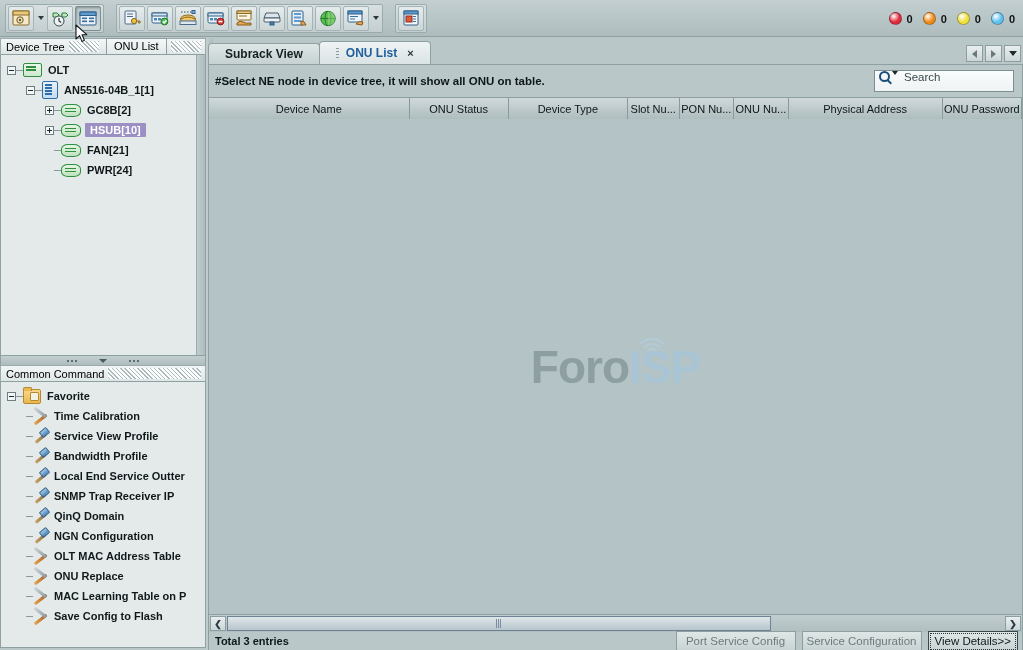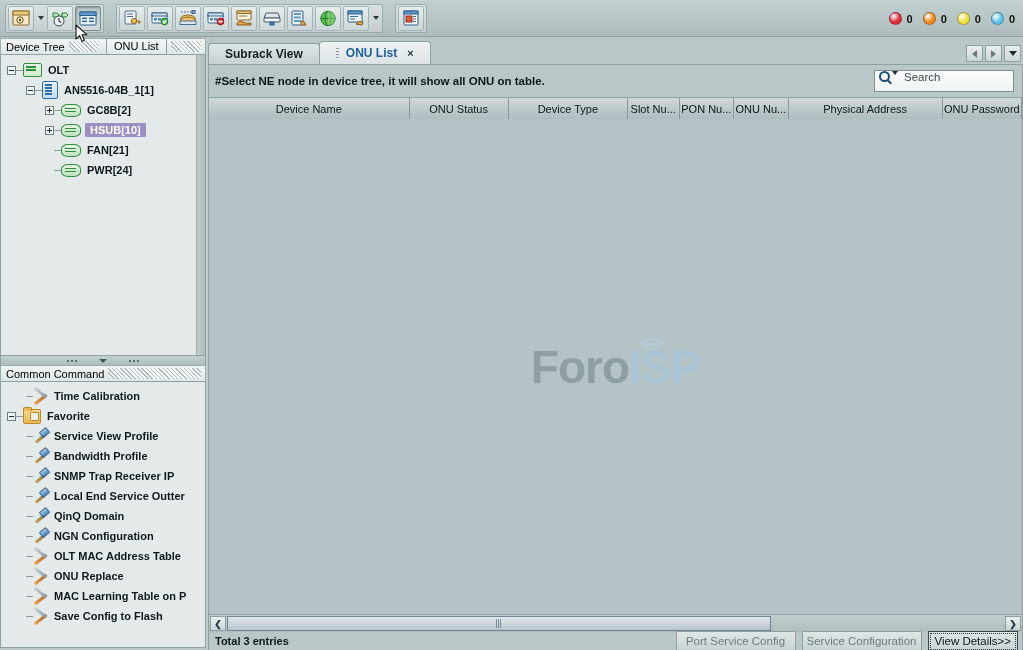--- a/index.html
+++ b/index.html
@@ -700,50 +700,50 @@
         </span>
     </div>
 
     <div class="panel-title">
       <span class="ttl">Common Command</span>
       <span class="hatch"></span>
     </div>
 
     <div class="cmd-wrap" style="height:266px;">
       <div class="cmd-list" id="cmd-list">
+          <div class="crow" style="padding-left: 6px;">
+            <span class="tog"></span>
+            <span class="dash"></span>
+            <span class="ic ic-folder"></span>
+            <span class="clabel">Favorite</span>
+          </div>
           <div class="crow" style="padding-left: 25px;">
             <span class="dash"></span>
             <span class="ic ic-wrench"></span>
             <span class="clabel">Time Calibration</span>
           </div>
-          <div class="crow" style="padding-left: 6px;">
-            <span class="tog"></span>
-            <span class="dash"></span>
-            <span class="ic ic-folder"></span>
-            <span class="clabel">Favorite</span>
-          </div>
           <div class="crow" style="padding-left: 25px;">
             <span class="dash"></span>
             <span class="ic ic-hammer"></span>
             <span class="clabel">Service View Profile</span>
           </div>
           <div class="crow" style="padding-left: 25px;">
             <span class="dash"></span>
             <span class="ic ic-hammer"></span>
             <span class="clabel">Bandwidth Profile</span>
           </div>
           <div class="crow" style="padding-left: 25px;">
             <span class="dash"></span>
             <span class="ic ic-hammer"></span>
+            <span class="clabel">Local End Service Outter</span>
+          </div>
+          <div class="crow" style="padding-left: 25px;">
+            <span class="dash"></span>
+            <span class="ic ic-hammer"></span>
             <span class="clabel">SNMP Trap Receiver IP</span>
-          </div>
-          <div class="crow" style="padding-left: 25px;">
-            <span class="dash"></span>
-            <span class="ic ic-hammer"></span>
-            <span class="clabel">Local End Service Outter</span>
           </div>
           <div class="crow" style="padding-left: 25px;">
             <span class="dash"></span>
             <span class="ic ic-hammer"></span>
             <span class="clabel">QinQ Domain</span>
           </div>
           <div class="crow" style="padding-left: 25px;">
             <span class="dash"></span>
             <span class="ic ic-hammer"></span>
             <span class="clabel">NGN Configuration</span>

